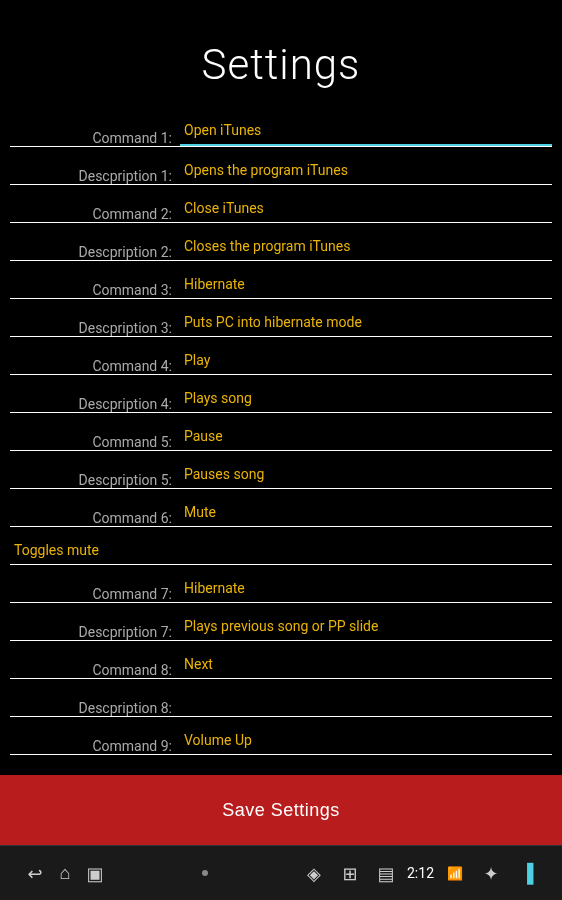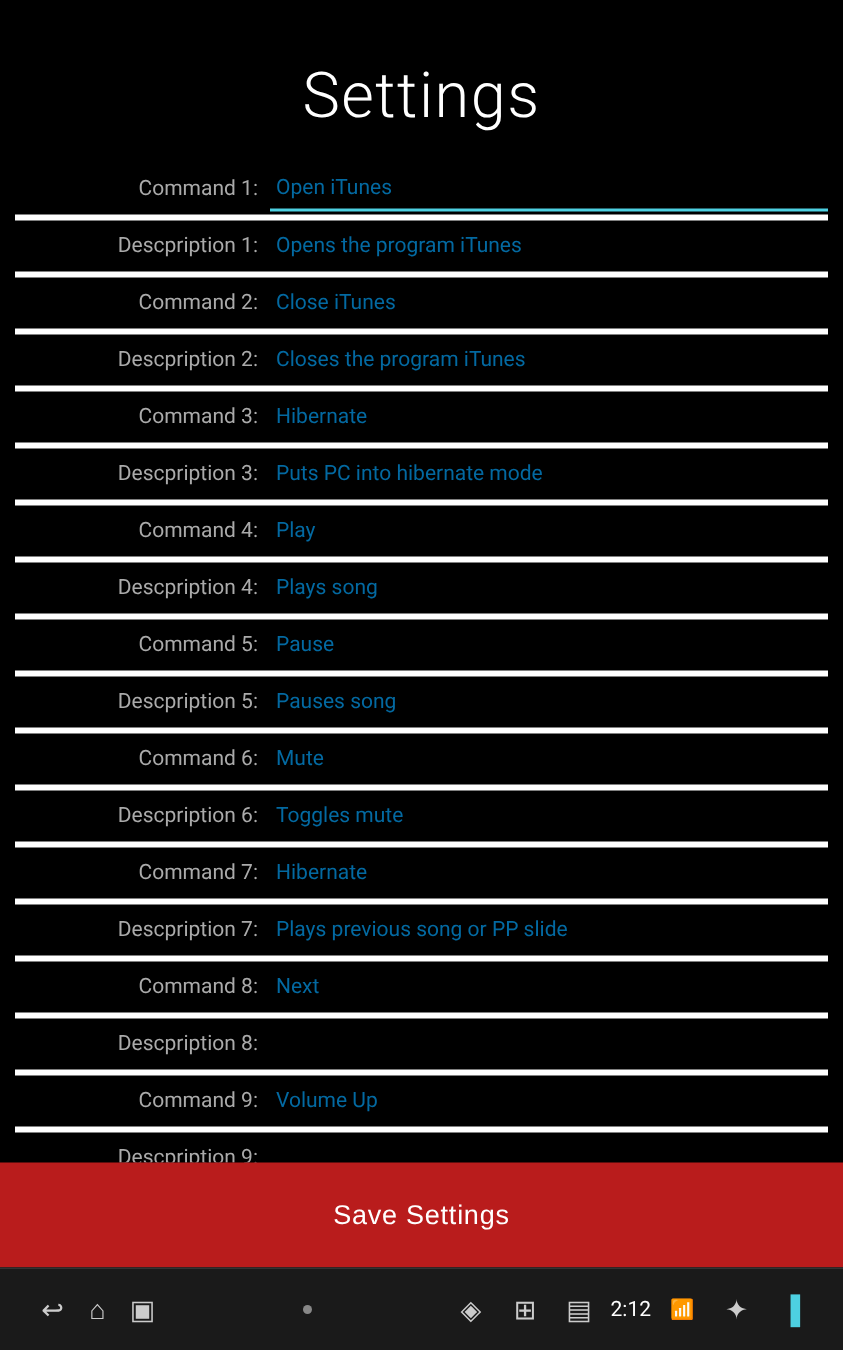--- a/index.html
+++ b/index.html
@@ -35,39 +35,39 @@
       padding: 30px 0 20px 0;
       letter-spacing: 1px;
     }
 
     .settings-list {
       padding: 0 10px;
     }
 
     .settings-row {
       display: flex;
-      align-items: center;
-      border-bottom: 4px solid #ffffff;
+      align-items: flex-end;
+      border-bottom: 1px solid #ffffff;
       min-height: 38px;
     }
 
     .settings-row .label {
       text-align: right;
       width: 170px;
       min-width: 170px;
       padding-right: 8px;
       font-size: 14px;
       color: #aaa;
       font-weight: 400;
     }
 
     .settings-row .value {
       flex: 1;
       font-size: 14px;
-      color: #0369a1;
+      color: #eab308;
       padding: 6px 4px;
       border-bottom: none;
     }
 
     .settings-row .value.input-style {
       border-bottom: 2px solid #4dd0e1;
     }
 
     .save-bar {
       background: #b91c1c;
@@ -186,21 +186,20 @@
         </div>
         <div class="settings-row">
           <span class="label">Descpription 5:</span>
           <span class="value">Pauses song</span>
         </div>
         <div class="settings-row">
           <span class="label">Command 6:</span>
           <span class="value">Mute</span>
         </div>
         <div class="settings-row">
-          <span class="label">Descpription 6:</span>
           <span class="value">Toggles mute</span>
         </div>
         <div class="settings-row">
           <span class="label">Command 7:</span>
           <span class="value">Hibernate</span>
         </div>
         <div class="settings-row">
           <span class="label">Descpription 7:</span>
           <span class="value">Plays previous song or PP slide</span>
         </div>

